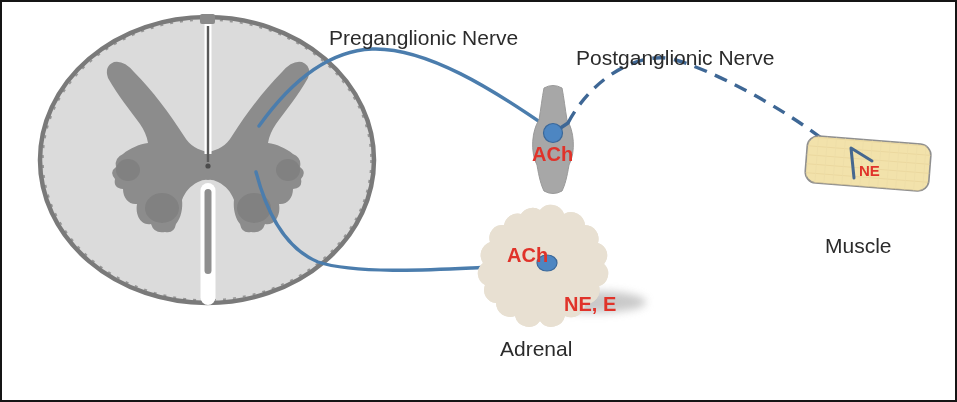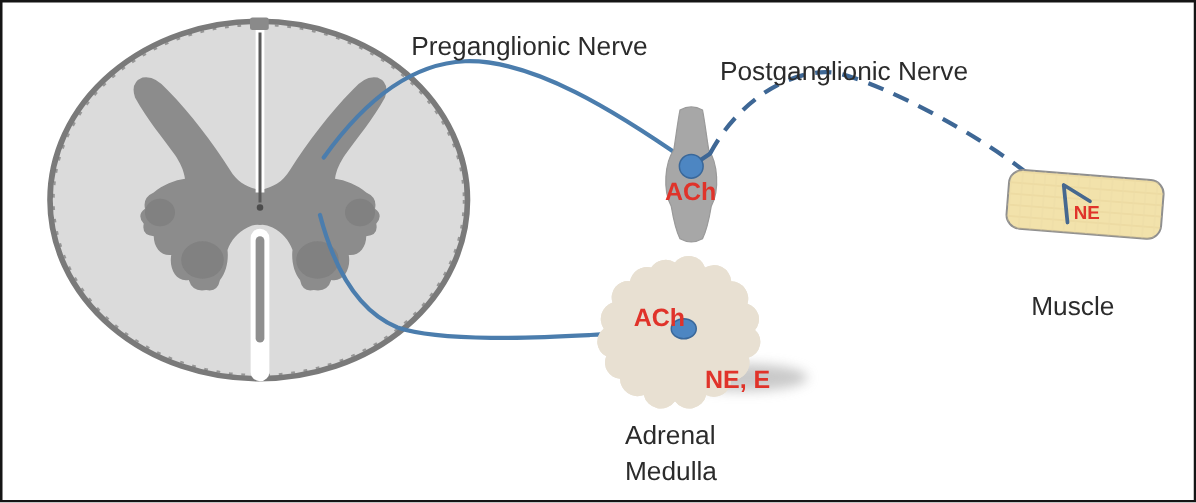--- a/index.html
+++ b/index.html
@@ -153,21 +153,21 @@
       <rect x="804" y="138" width="124" height="47" rx="11" fill="url(#muscleTex)" opacity="0.55"></rect>
     </g>
     <path d="M870,159 L849,146 L852,176" fill="none" stroke="#46688f" stroke-width="3" stroke-linejoin="round" stroke-linecap="round"></path>
   </svg>
 
   <div class="lbl" style="left:327px; top:24px;">Preganglionic Nerve</div>
 
   <div class="lbl" style="left:574px; top:20px;margin-top:24px;">Postganglionic Nerve</div>
 
 
-  <div class="lbl lbl-adrenal" style="left:498px; top:333px;"><span>Adrenal</span><br><span>Medulla</span></div>
+  <div class="lbl lbl-adrenal" style="left:498px; top:333px;"><span>Adrenal</span><br></div>
 
   <div class="lbl" style="left:823px; top:188px;margin-top:44px;">Muscle</div>
 
   <div class="nt" style="left:530px; top:141px;">ACh</div>
 
   <div class="nt" style="left:505px; top:242px;">ACh</div>
 
   <div class="nt" style="left:562px; top:277px;margin-top:14px;">NE, E</div>
 
   <div class="nt nt-small" style="left:857px; top:160px;">NE</div>

